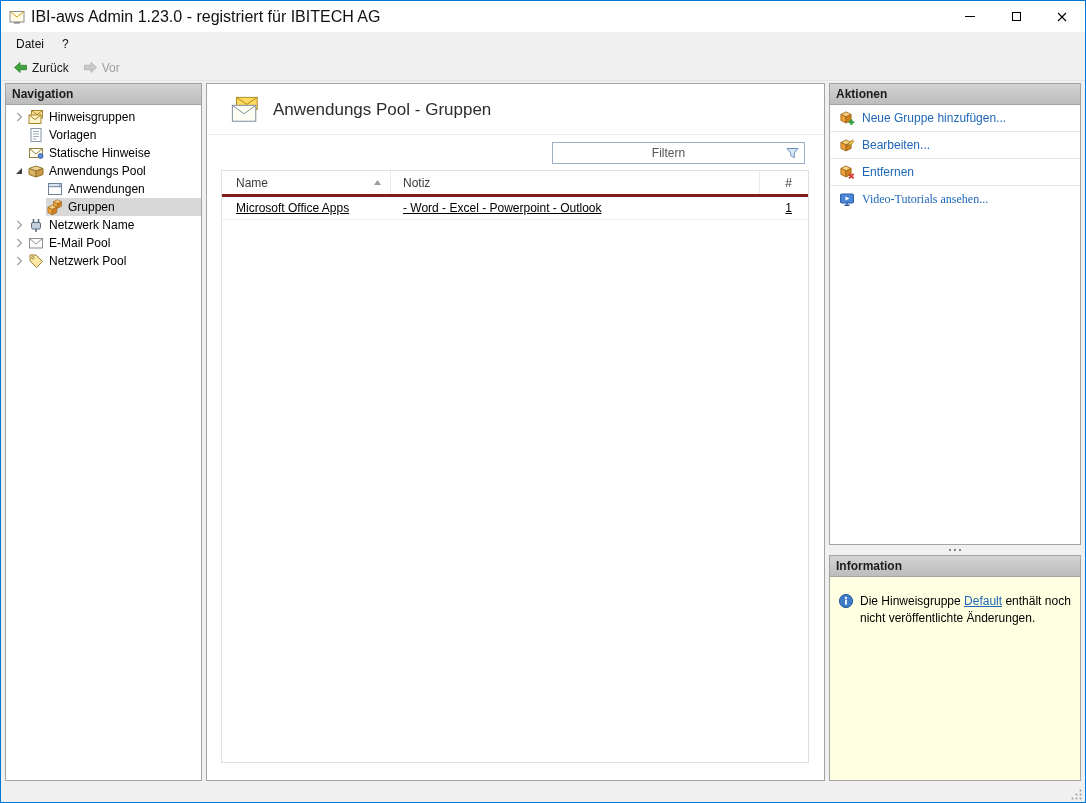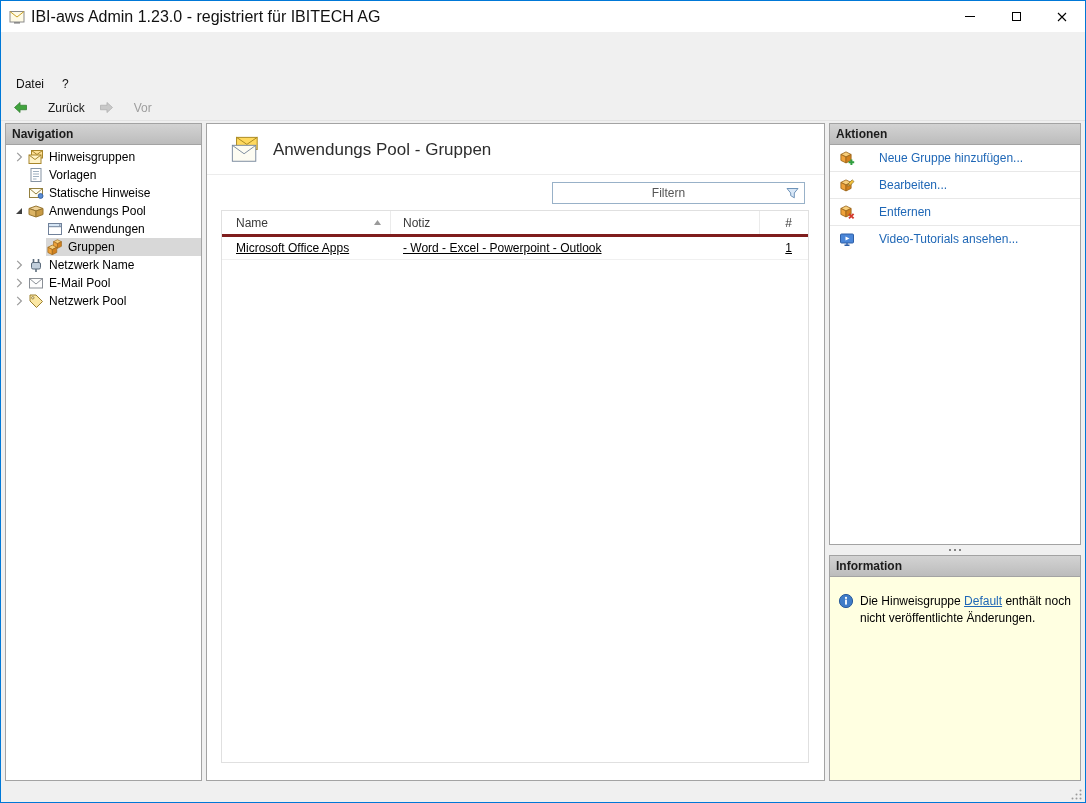--- a/index.html
+++ b/index.html
@@ -9,26 +9,26 @@
   
   .titlebar{height:31px;flex:0 0 auto;background:#ffffff;display:flex;align-items:center;}
   .app-icon{width:16px;height:16px;margin:0 6px 0 8px;flex:0 0 auto;}
   .title-text{flex:1;color:#111;font-size:16px;white-space:nowrap;overflow:hidden;}
   .win-controls{display:flex;align-self:stretch;}
   .win-btn{width:46px;display:flex;align-items:center;justify-content:center;cursor:default;}
   .glyph-min{display:block;width:10px;height:1px;background:#000;}
   .glyph-max{display:block;width:9px;height:9px;border:1px solid #000;box-sizing:border-box;}
 
   
-  .menubar{height:23px;flex:0 0 auto;background:#f0f0f0;display:flex;align-items:center;padding-left:6px;margin-top:40px;}
+  .menubar{height:23px;flex:0 0 auto;background:#f0f0f0;display:flex;align-items:center;padding-left:6px;}
   .menu-item{padding:3px 9px;color:#111;}
 
   
   .toolbar{height:26px;flex:0 0 auto;background:#f0f0f0;display:flex;align-items:center;padding-left:6px;gap:2px;border-bottom:1px solid #e3e3e3;box-sizing:border-box;}
-  .tool-btn{display:flex;align-items:center;gap:20px;padding:2px 6px;}
+  .tool-btn{display:flex;align-items:center;gap:4px;padding:2px 6px;}
   .tool-btn .i16{width:15px;height:15px;}
   .tool-label{color:#1a1a1a;}
   .tool-btn.disabled .tool-label{color:#9e9e9e;}
 
   
   .content{flex:1;min-height:0;display:flex;gap:4px;padding:2px 4px 3px 4px;}
   .panel{display:flex;flex-direction:column;border:1px solid #a3a3a3;background:#fff;min-height:0;box-sizing:border-box;}
   .panel-header{height:20px;flex:0 0 auto;background:linear-gradient(#d3d3d3,#bcbcbc);border-bottom:1px solid #a3a3a3;display:flex;align-items:center;padding-left:6px;font-weight:bold;color:#1c1c1c;}
 
   
@@ -63,22 +63,22 @@
   .trow{display:flex;height:22px;flex:0 0 auto;border-bottom:1px solid #f0f0f0;color:#000;text-decoration:underline;}
   .td-name{width:169px;padding-left:14px;}
   .td-notiz{flex:1;padding-left:12px;}
   .td-count{width:48px;padding-right:16px;justify-content:flex-end;}
   .table-empty{flex:1;}
 
   
   .right-col{width:252px;flex:0 0 auto;display:flex;flex-direction:column;min-height:0;}
   .actions-panel{flex:1;min-height:0;}
   .actions-list{flex:1;overflow:hidden;background:#fff;}
-  .action-item{height:26px;display:flex;align-items:center;gap:24px;padding-left:9px;border-bottom:1px solid #e8e8e8;cursor:default;}
-  .action-item:last-child{border-bottom:none;}
+  .action-item{height:26px;display:flex;align-items:center;gap:7px;padding-left:9px;border-bottom:1px solid #e8e8e8;cursor:default;}
+  .action-item:last-child{border-bottom:none;font-family:Liberation Serif, serif;}
   .action-label{color:#1f67b6;}
   .splitter{height:10px;flex:0 0 auto;display:flex;align-items:center;justify-content:center;gap:3px;}
   .splitter .dot{width:2px;height:2px;border-radius:50%;background:#5f5f5f;}
   .info-panel{flex:0 0 auto;height:226px;background:#ffffe1;}
   .info-body{flex:1;background:#ffffe1;padding:8px;display:flex;gap:6px;align-items:flex-start;margin-top:8px;}
   .info-text{line-height:1.4;color:#000;}
   .default-link{color:#1f67b6;text-decoration:underline;}
 
   
   .statusbar{height:18px;flex:0 0 auto;background:#f0f0f0;display:flex;align-items:flex-end;justify-content:flex-end;padding:0 2px 1px 0;box-sizing:border-box;}

